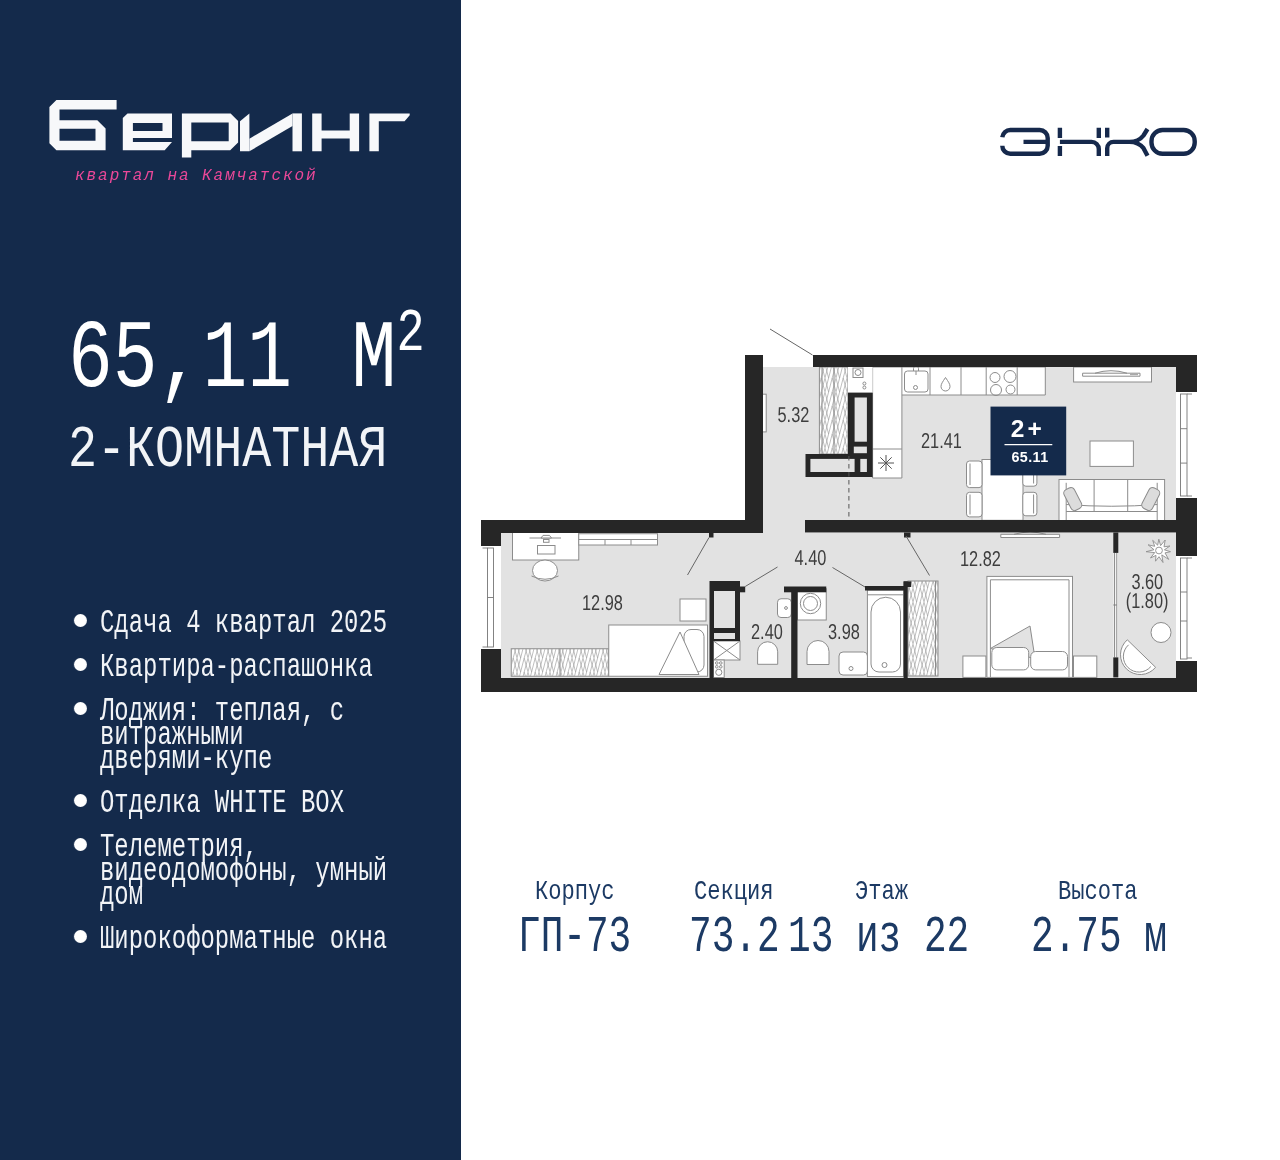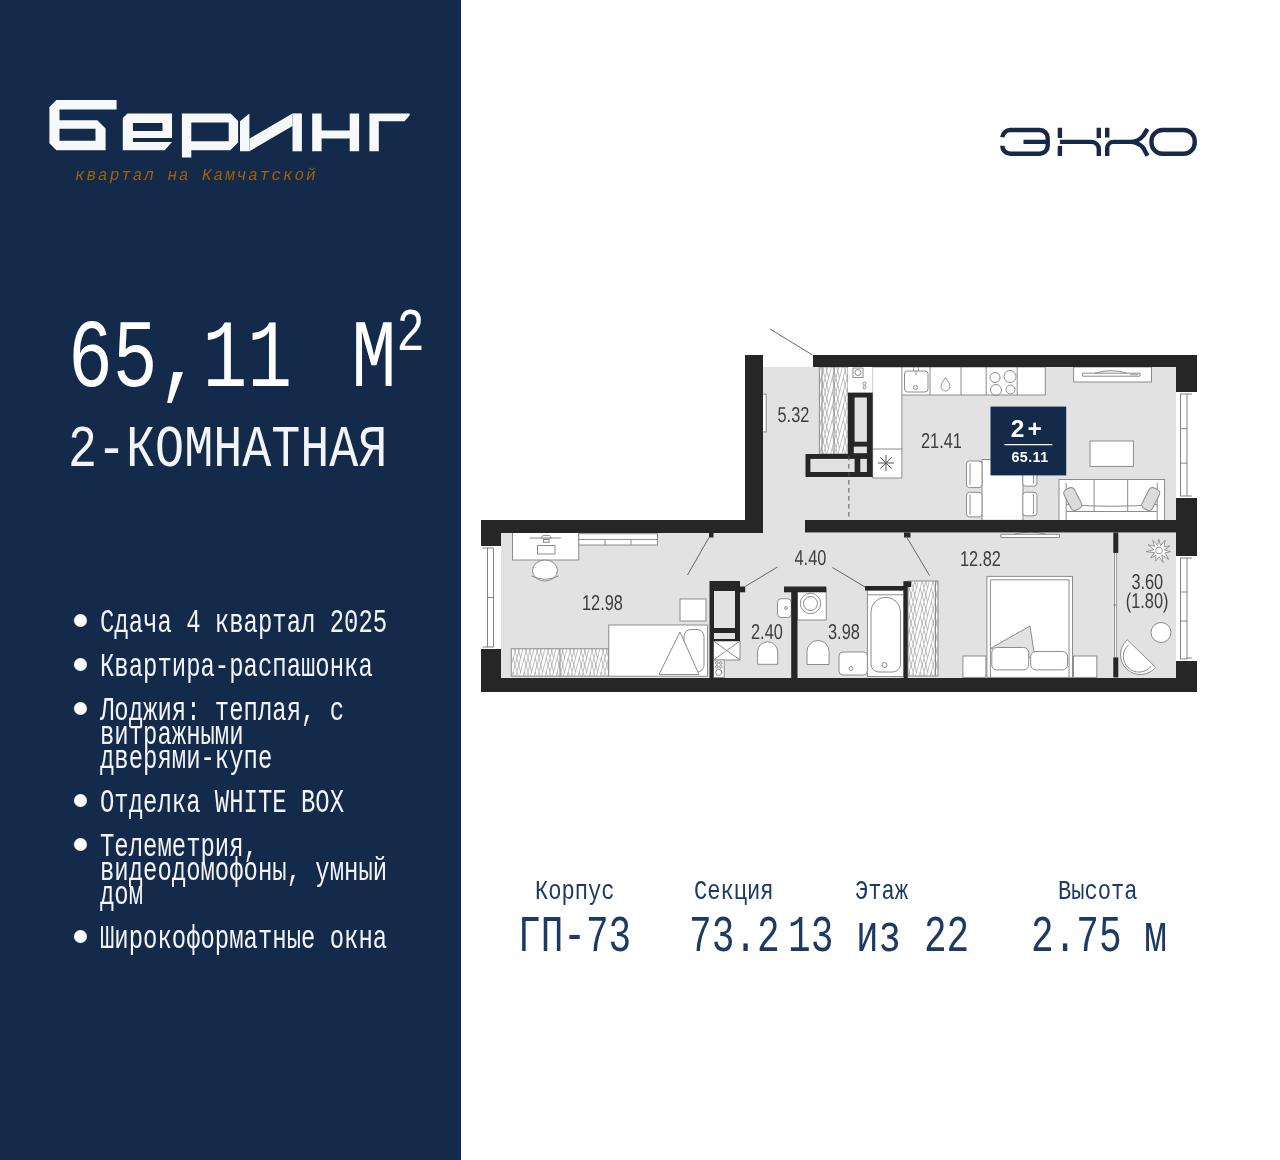--- a/index.html
+++ b/index.html
@@ -25,21 +25,21 @@
     <path d="M 191 22.2 L 200.4 14.4 L 200.4 52.3 L 191 52.3 Z"></path>
     <path d="M 200.4 39.7 L 243.5 14.4 L 243.5 27 L 200.4 52.3 Z"></path>
     <path d="M 243.5 14.4 L 252.9 14.4 L 252.9 52.3 L 243.5 52.3 Z"></path>
 
     <path d="M 263.2 14.4 L 272.6 14.4 L 272.6 31.6 L 300.7 31.6 L 300.7 14.4 L 310.1 14.4 L 310.1 52.3 L 300.7 52.3 L 300.7 39.4 L 272.6 39.4 L 272.6 52.3 L 263.2 52.3 Z"></path>
 
     <path d="M 320.4 14.4 L 360.7 14.4 L 360.7 16.2 L 355.6 22.2 L 329.8 22.2 L 329.8 52.3 L 320.4 52.3 Z"></path>
   </g>
 </svg>
 
-<div class="mono sx" style="left:75px;top:167px;font-size:16px;font-style:italic;letter-spacing:1.95px;color:#a16207;transform:scaleX(1);">квартал на Камчатской</div>
+<div class="mono sx" style="left:75px;top:167px;font-size:16px;font-style:italic;letter-spacing:1.95px;color:#ec4899;transform:scaleX(1);">квартал на Камчатской</div>
 
 <div class="mono sx" style="left:68px;top:299px;font-size:97px;color:#ffffff;transform:scaleX(0.77);">65,11 <span style="margin-left:19px;">М</span><span style="font-size:61px;vertical-align:36px;">2</span></div>
 
 <div class="mono sx" style="left:68px;top:416.5px;font-size:59px;color:#f2f4f7;transform:scaleX(0.82);">2-КОМНАТНАЯ</div>
 
 <div id="feat" style="position:absolute;left:100px;top:612px;width:420px;font-family:'Liberation Mono',monospace;font-size:33px;line-height:24px;color:#f2f4f7;transform:scaleX(0.725);transform-origin:0 0;">
 
   <div style="position:relative;margin-bottom:20px;"><span class="blt"></span>Сдача 4 квартал 2025</div>
 
   <div style="position:relative;margin-bottom:20px;"><span class="blt"></span>Квартира-распашонка</div>

